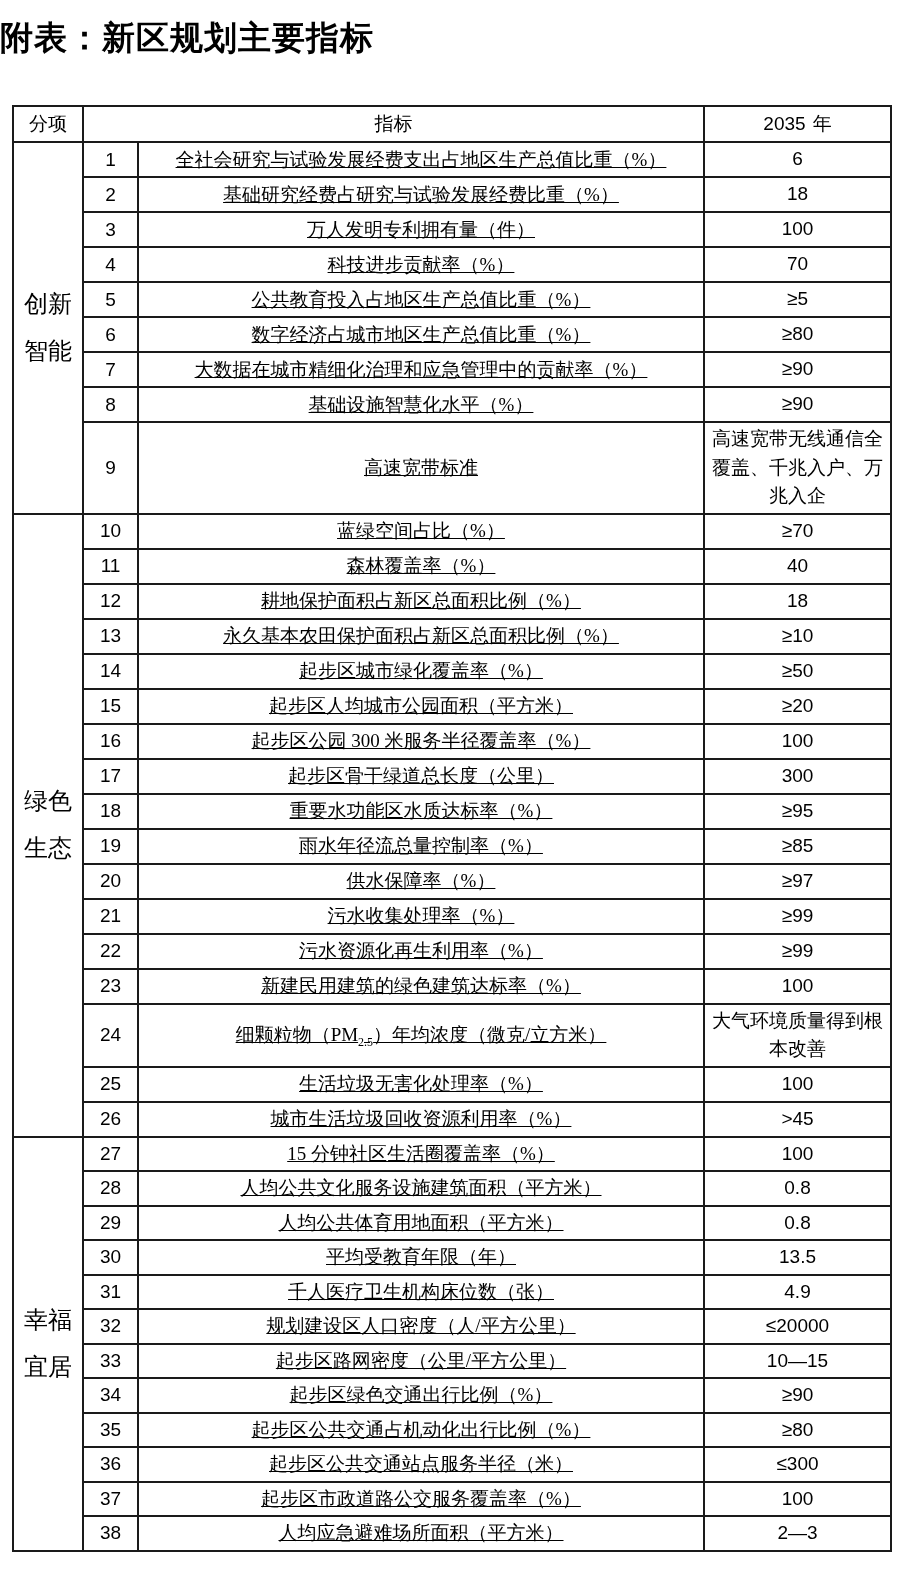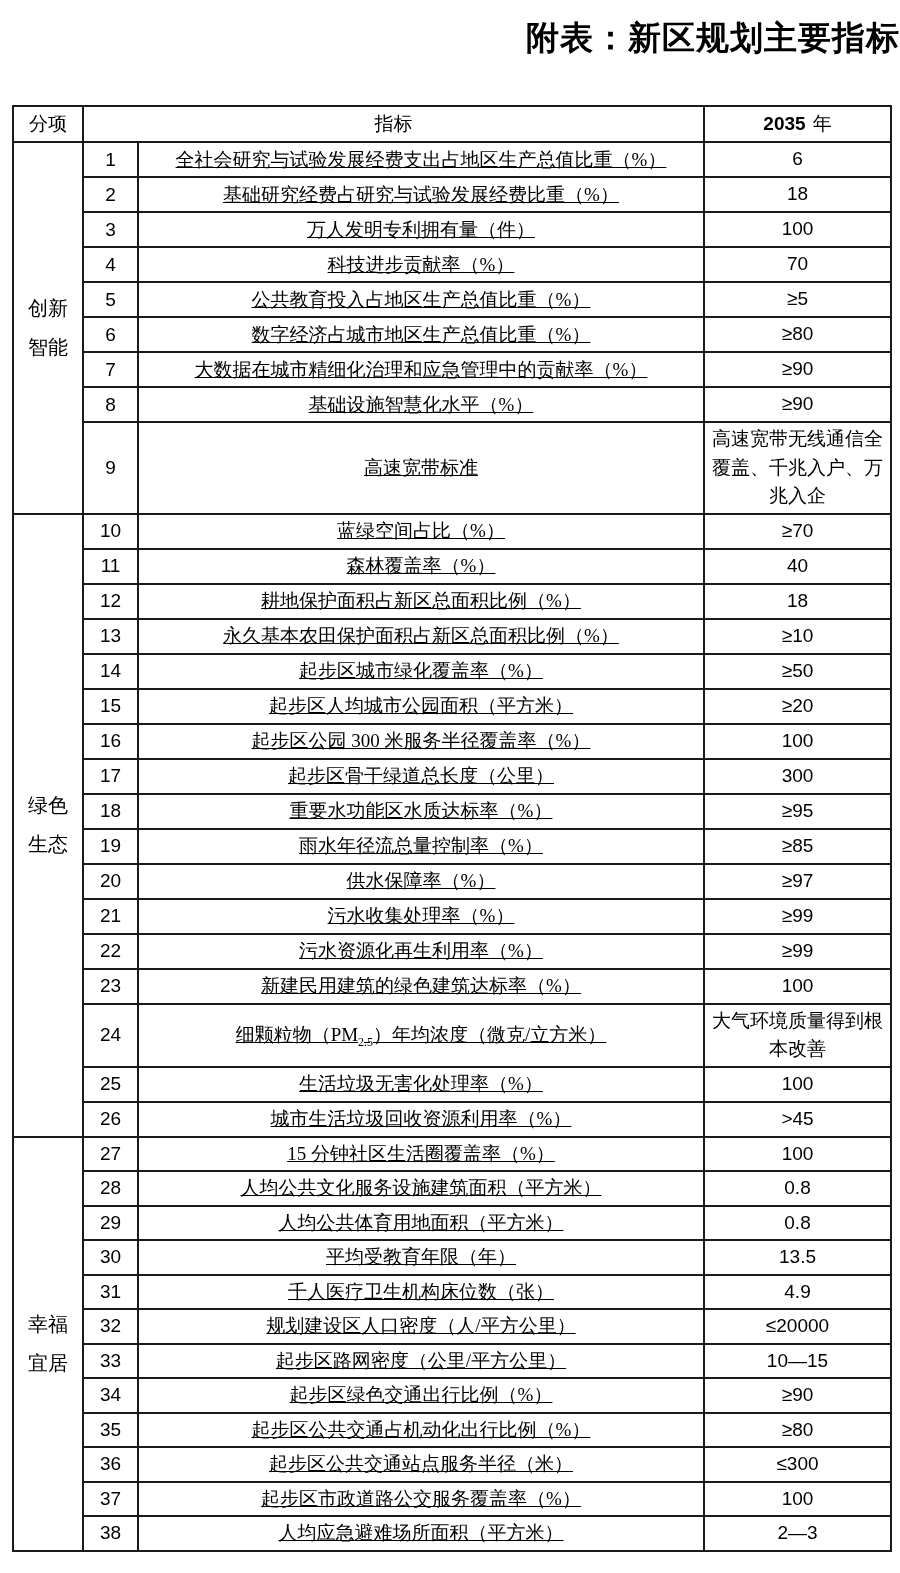--- a/index.html
+++ b/index.html
@@ -8,21 +8,21 @@
     width: 900px; height: 1573px;
     color: #000000;
     font-family: "Liberation Serif", "DejaVu Serif", serif;
   }
   .page { position: relative; width: 900px; height: 1573px; background: #ffffff; overflow: hidden; }
 
   .title {
     margin: 0;
     position: absolute;
     top: 16px; left: 0; width: 900px;
-    text-align: right;
+    text-align: left;
     font-family: "Liberation Sans", "DejaVu Sans", sans-serif;
     font-weight: 700;
     font-size: 33px;
     letter-spacing: 1px;
     color: #000000;
   }
 
   table.indicators {
     position: absolute;
     left: 12px; top: 105px;
@@ -46,26 +46,26 @@
     line-height: 1.45;
     overflow: hidden;
   }
   thead tr { height: 36px; }
   tbody tr { height: 35px; }
   tbody tr.g3 { height: 34px; }
 
   .indicators th { font-weight: 400; }
   .year-number {
     font-family: "Liberation Sans", "DejaVu Sans", sans-serif;
-    font-weight: 700;
+    font-weight: 400;
   }
   .year-suffix { margin-left: 7px; }
 
   td.cat {
-    font-size: 20px;
+    font-size: 24px;
     line-height: 1.95;
     padding: 0 0;
   }
   td.no, td.val {
     font-family: "Liberation Sans", "DejaVu Sans", sans-serif;
     font-size: 19px;
   }
   td.val { line-height: 1.5; }
   td.ind { font-size: 19px; text-decoration: underline; }
   td.ind sub { font-size: 12px; line-height: 0; margin-top: 28px; }

